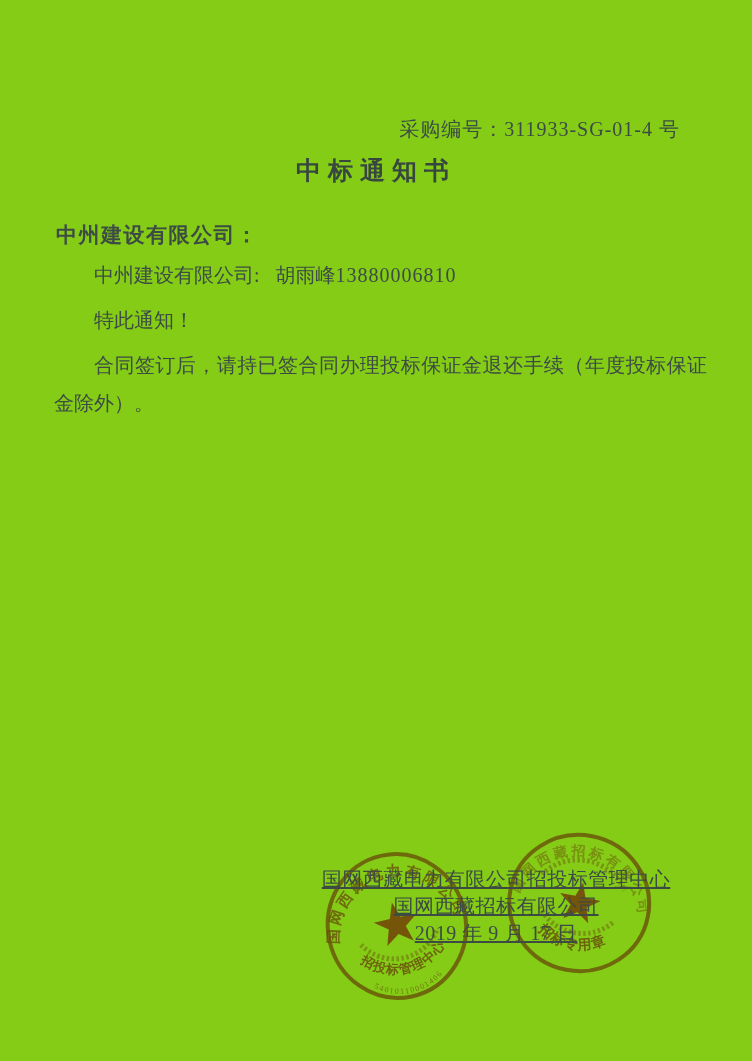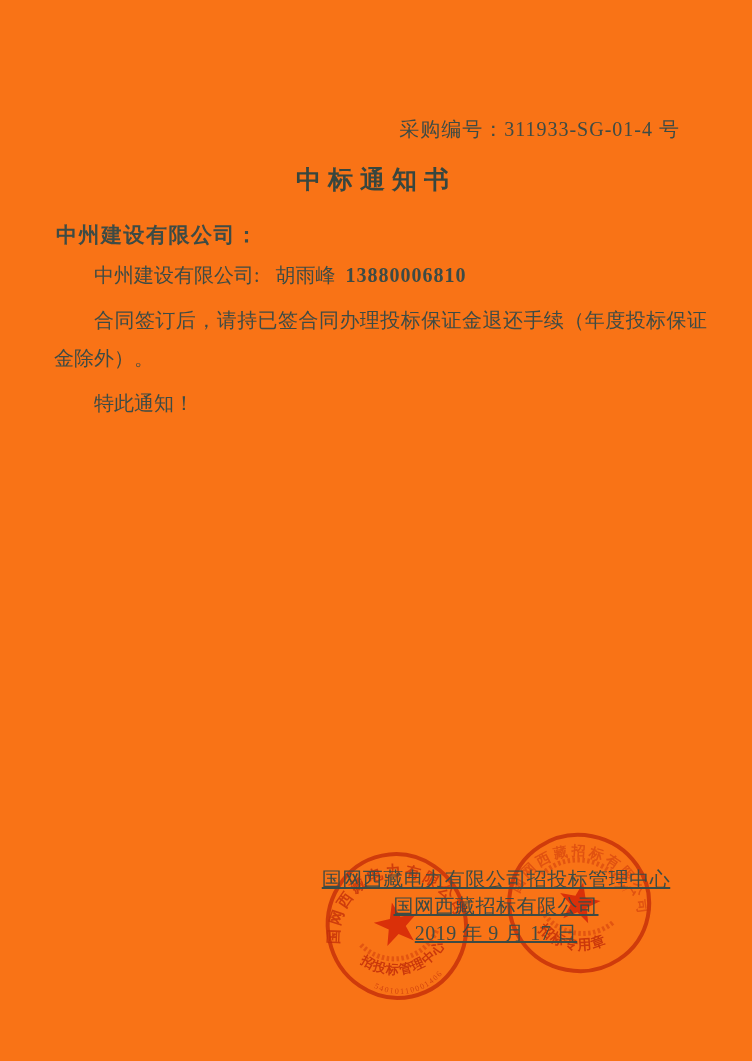--- a/index.html
+++ b/index.html
@@ -1,47 +1,47 @@
 <!DOCTYPE html>
 <html><head>
 <meta charset="utf-8">
 <style>
   html, body { margin:0; padding:0; background:#e9e9e9; }
   .page {
     position:relative;
     width:752px; height:1061px;
     margin:0 auto;
-    background:#f97316;
+    background:#84cc16;
     font-family:"Liberation Serif","DejaVu Serif",serif;
     color:#3d4b45;
     overflow:hidden;
   }
   .proc-no {
     position:absolute; top:116px; left:0; right:72px;
     text-align:right; font-size:20px; letter-spacing:1px;
     white-space:nowrap;
   }
   .doc-title {
-    position:absolute; top:163px; left:0; width:100%;
+    position:absolute; top:154px; left:0; width:100%;
     text-align:center; font-size:25px; font-weight:bold;
     letter-spacing:7px; margin:0; color:#37463f;
   }
   .addressee {
     position:absolute; top:221px; left:56px;
     font-size:21px; font-weight:bold; letter-spacing:1.5px;
   }
   .body-text {
     position:absolute; top:256px; left:54px; width:653px;
     font-size:20px; line-height:38px; text-align:justify;
     text-justify:inter-ideograph;
   }
   .body-text p { margin:0 0 7px 0; text-indent:2em; }
   .contact-line { text-align:left; }
   .contact-line .contact-name { margin-left:16px; }
-  .contact-line .contact-phone { margin-left:10px; letter-spacing:1px;font-weight:bold; }
+  .contact-line .contact-phone { letter-spacing:1px; }
   .signature {
     position:absolute; top:866px; left:300px; width:392px;
     text-align:center; font-size:20px; line-height:26px;
     z-index:3; letter-spacing:0.5px;text-decoration:underline;
   }
   .signature div { margin-bottom:1px; }
   .seal {
     position:absolute; z-index:2;
     mix-blend-mode:multiply; opacity:0.92;
   }
@@ -65,22 +65,22 @@
   </div>
 
   <h1 class="doc-title">中标通知书</h1>
 
   <div class="addressee">中州建设有限公司：</div>
 
   <div class="body-text">
     <p class="contact-line">
       <span>中州建设有限公司:</span><span class="contact-name">胡雨峰</span><span class="contact-phone">13880006810</span>
     </p>
+    <p>特此通知！</p>
     <p>合同签订后，请持已签合同办理投标保证金退还手续（年度投标保证金除外）。</p>
-    <p>特此通知！</p>
   </div>
 
   <div class="signature">
     <div>国网西藏电力有限公司招投标管理中心</div>
     <div>国网西藏招标有限公司</div>
     <div>2019 年 9 月 17 日</div>
   </div>
 
   <svg class="seal seal-left" width="150" height="155" viewBox="0 0 150 155">
     <defs>

